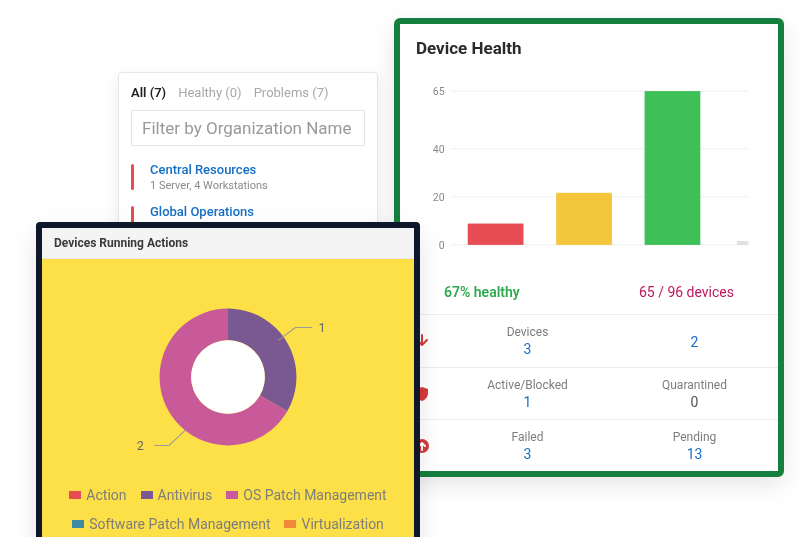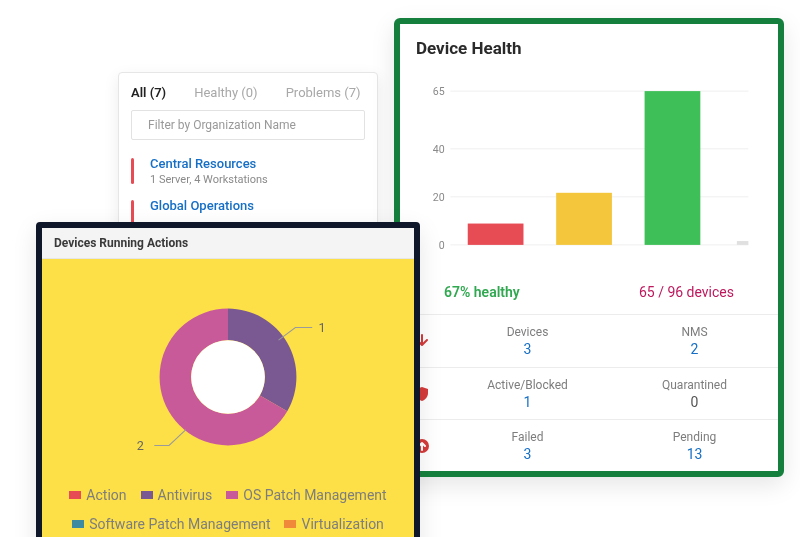--- a/index.html
+++ b/index.html
@@ -19,32 +19,32 @@
     top: 72px;
     width: 260px;
     background: #fff;
     border: 1px solid #e6e6e6;
     border-radius: 4px;
     box-shadow: 0 5px 16px rgba(0,0,0,0.08);
     padding: 10px 0 14px;
   }
   .org-tabs {
     display: flex;
-    gap: 28px;
+    gap: 12px;
     padding: 2px 12px 10px 12px;
     font-size: 13px;
   }
   .org-tabs .tab { color: #a8a8a8; }
   .org-tabs .tab-active { color: #222; font-weight: 600; }
   .org-filter {
     margin: 0 12px 10px;
     border: 1px solid #e2e2e2;
     border-radius: 2px;
-    padding: 7px 16px;
-    font-size: 12px;
+    padding: 7px 10px;
+    font-size: 17px;
     color: #999;
     background: #fff;
   }
   .org-item {
     display: flex;
     align-items: flex-start;
     gap: 16px;
     padding: 6px 12px;
   }
   .org-bar { width: 3px; height: 26px; background: #e74c54; border-radius: 2px; margin-top: 2px; }
@@ -201,21 +201,20 @@
       <div class="h-ico">
         <svg width="16" height="16" viewBox="0 0 16 16">
             <path d="M8 2v9M3 7l5 5 5-5" fill="none" stroke="#d53a3a" stroke-width="2" stroke-linecap="round" stroke-linejoin="round"></path>
           </svg>
       </div>
       <div class="h-cell">
         <div class="h-label">Devices</div>
         <div class="h-val">3</div>
       </div>
       <div class="h-cell">
-        <div class="h-label">NMS</div>
         <div class="h-val">2</div>
       </div>
     </div>
     <div class="h-row">
       <div class="h-ico">
         <svg width="16" height="16" viewBox="0 0 16 16">
             <path d="M8 1l6 2v4c0 4-3 7-6 8-3-1-6-4-6-8V3l6-2z" fill="#d53a3a"></path>
           </svg>
       </div>
       <div class="h-cell">

